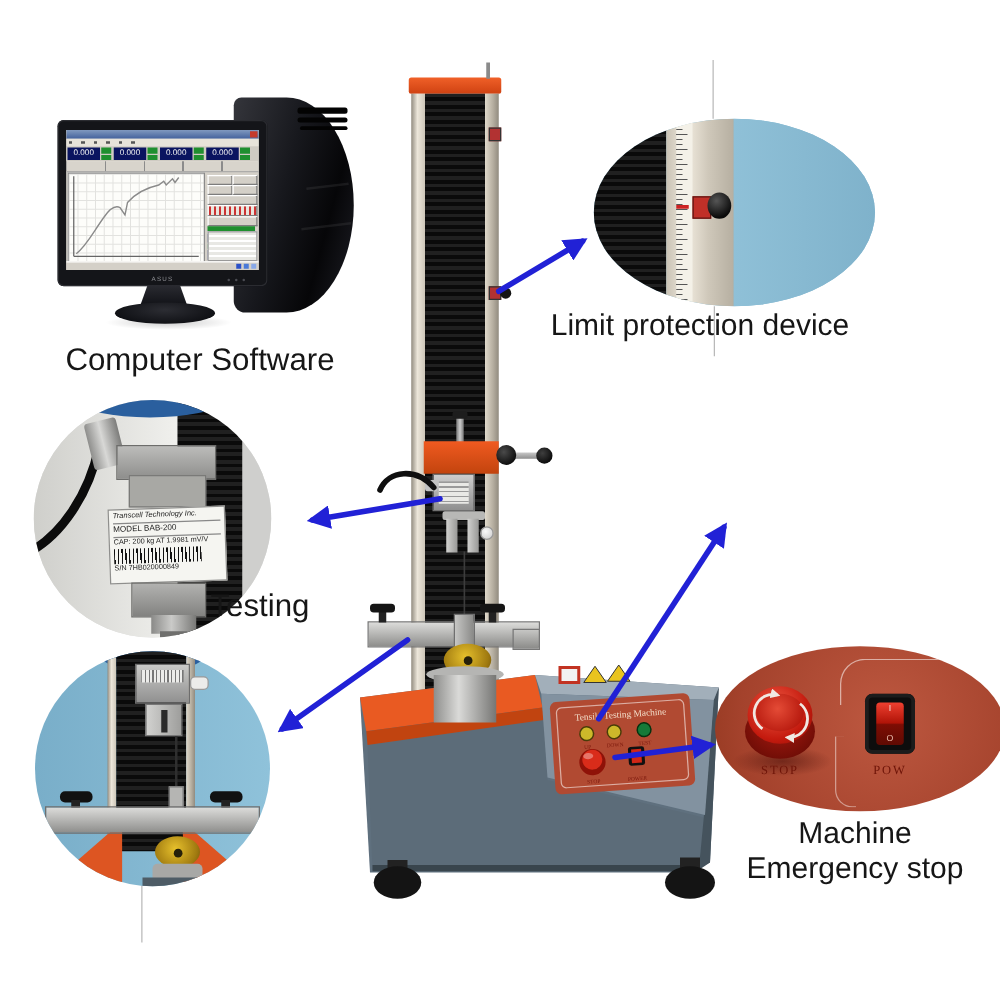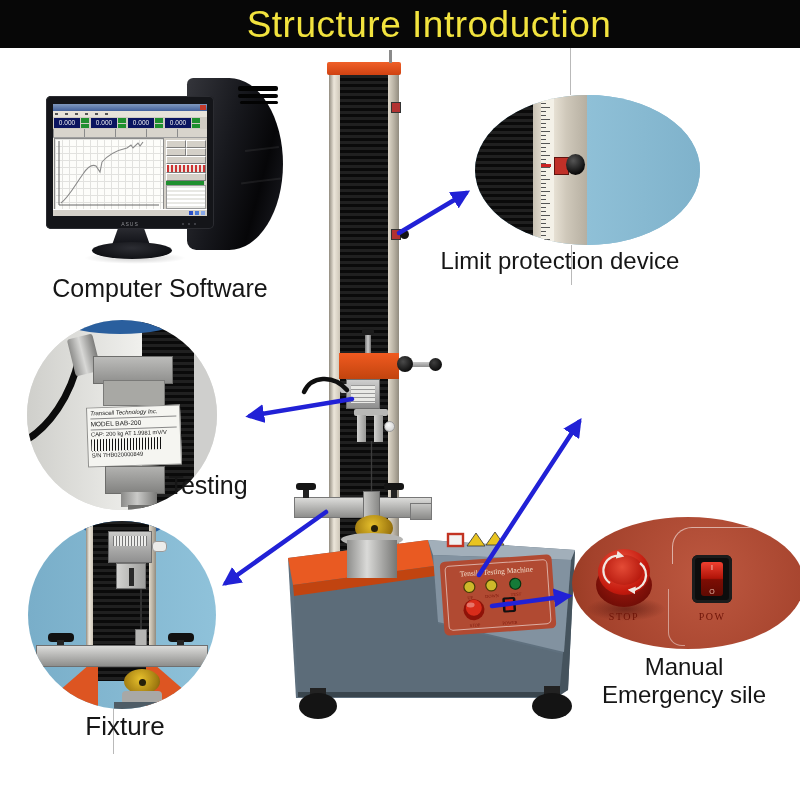--- a/index.html
+++ b/index.html
@@ -66,23 +66,20 @@
   .btn-round{position:absolute;border-radius:50%;}
   .btn-label{position:absolute;font-family:"Liberation Serif",serif;color:#6e1408;text-align:center;letter-spacing:1px;}
   
   #overlay{position:absolute;left:0;top:0;width:800px;height:800px;pointer-events:none;}
 </style>
 </head>
 <body>
 
 <div id="stage">
 
-  <div class="title-bar">
-    <div class="title-text">Structure Introduction</div>
-  </div>
 
   <div class="string" style="left:570px;top:48px;height:47px;"></div>
   <div class="string" style="left:571px;top:245px;height:40px;"></div>
   <div class="string" style="left:113px;top:708px;height:46px;"></div>
 
   <div class="floor-shadow"></div>
   <div class="tower">
     <div class="vent" style="left:51px;top:8px;width:40px;height:5px;"></div>
     <div class="vent" style="left:51px;top:16px;width:40px;height:4px;"></div>
     <div class="vent" style="left:53px;top:23px;width:38px;height:3px;"></div>
@@ -333,24 +330,23 @@
         <div class="abs" style="left:0;top:2px;width:22px;text-align:center;color:#f5ded6;font-size:7px;">I</div>
         <div class="abs" style="left:0;bottom:1px;width:22px;text-align:center;color:#e8b8a8;font-size:7px;">O</div>
       </div>
     </div>
     <div class="btn-label" style="left:108px;top:94px;width:64px;font-size:10px;letter-spacing:1.5px;">POW</div>
   </div>
 
   <div class="caption" style="left:30px;top:274px;width:260px;font-size:25px;">Computer Software</div>
   <div class="caption" style="left:430px;top:247px;width:260px;font-size:24px;">Limit protection device</div>
   <div class="caption" style="left:158px;top:471px;width:100px;font-size:25px;">Testing</div>
-  <div class="caption" style="left:50px;top:711px;width:150px;font-size:26px;">Fixture</div>
   <div class="caption" style="left:575px;top:653px;width:218px;font-size:24px;line-height:28px;">
-    <div>Manual</div>
-    <div>Emergency sile</div>
+    <div>Machine</div>
+    <div>Emergency stop</div>
   </div>
 
   <svg id="overlay" viewBox="0 0 800 800">
     <defs>
       <marker id="bah" viewBox="0 0 10 10" refX="7.5" refY="5" markerWidth="4.2" markerHeight="4.2" orient="auto">
         <path d="M0,0 L10,5 L0,10 z" fill="#2121d6"></path>
       </marker>
     </defs>
     <line x1="399" y1="233" x2="466" y2="193" stroke="#2121d6" stroke-width="4.5" stroke-linecap="round" marker-end="url(#bah)"></line>
     <line x1="352" y1="399" x2="250" y2="416" stroke="#2121d6" stroke-width="4.5" stroke-linecap="round" marker-end="url(#bah)"></line>

